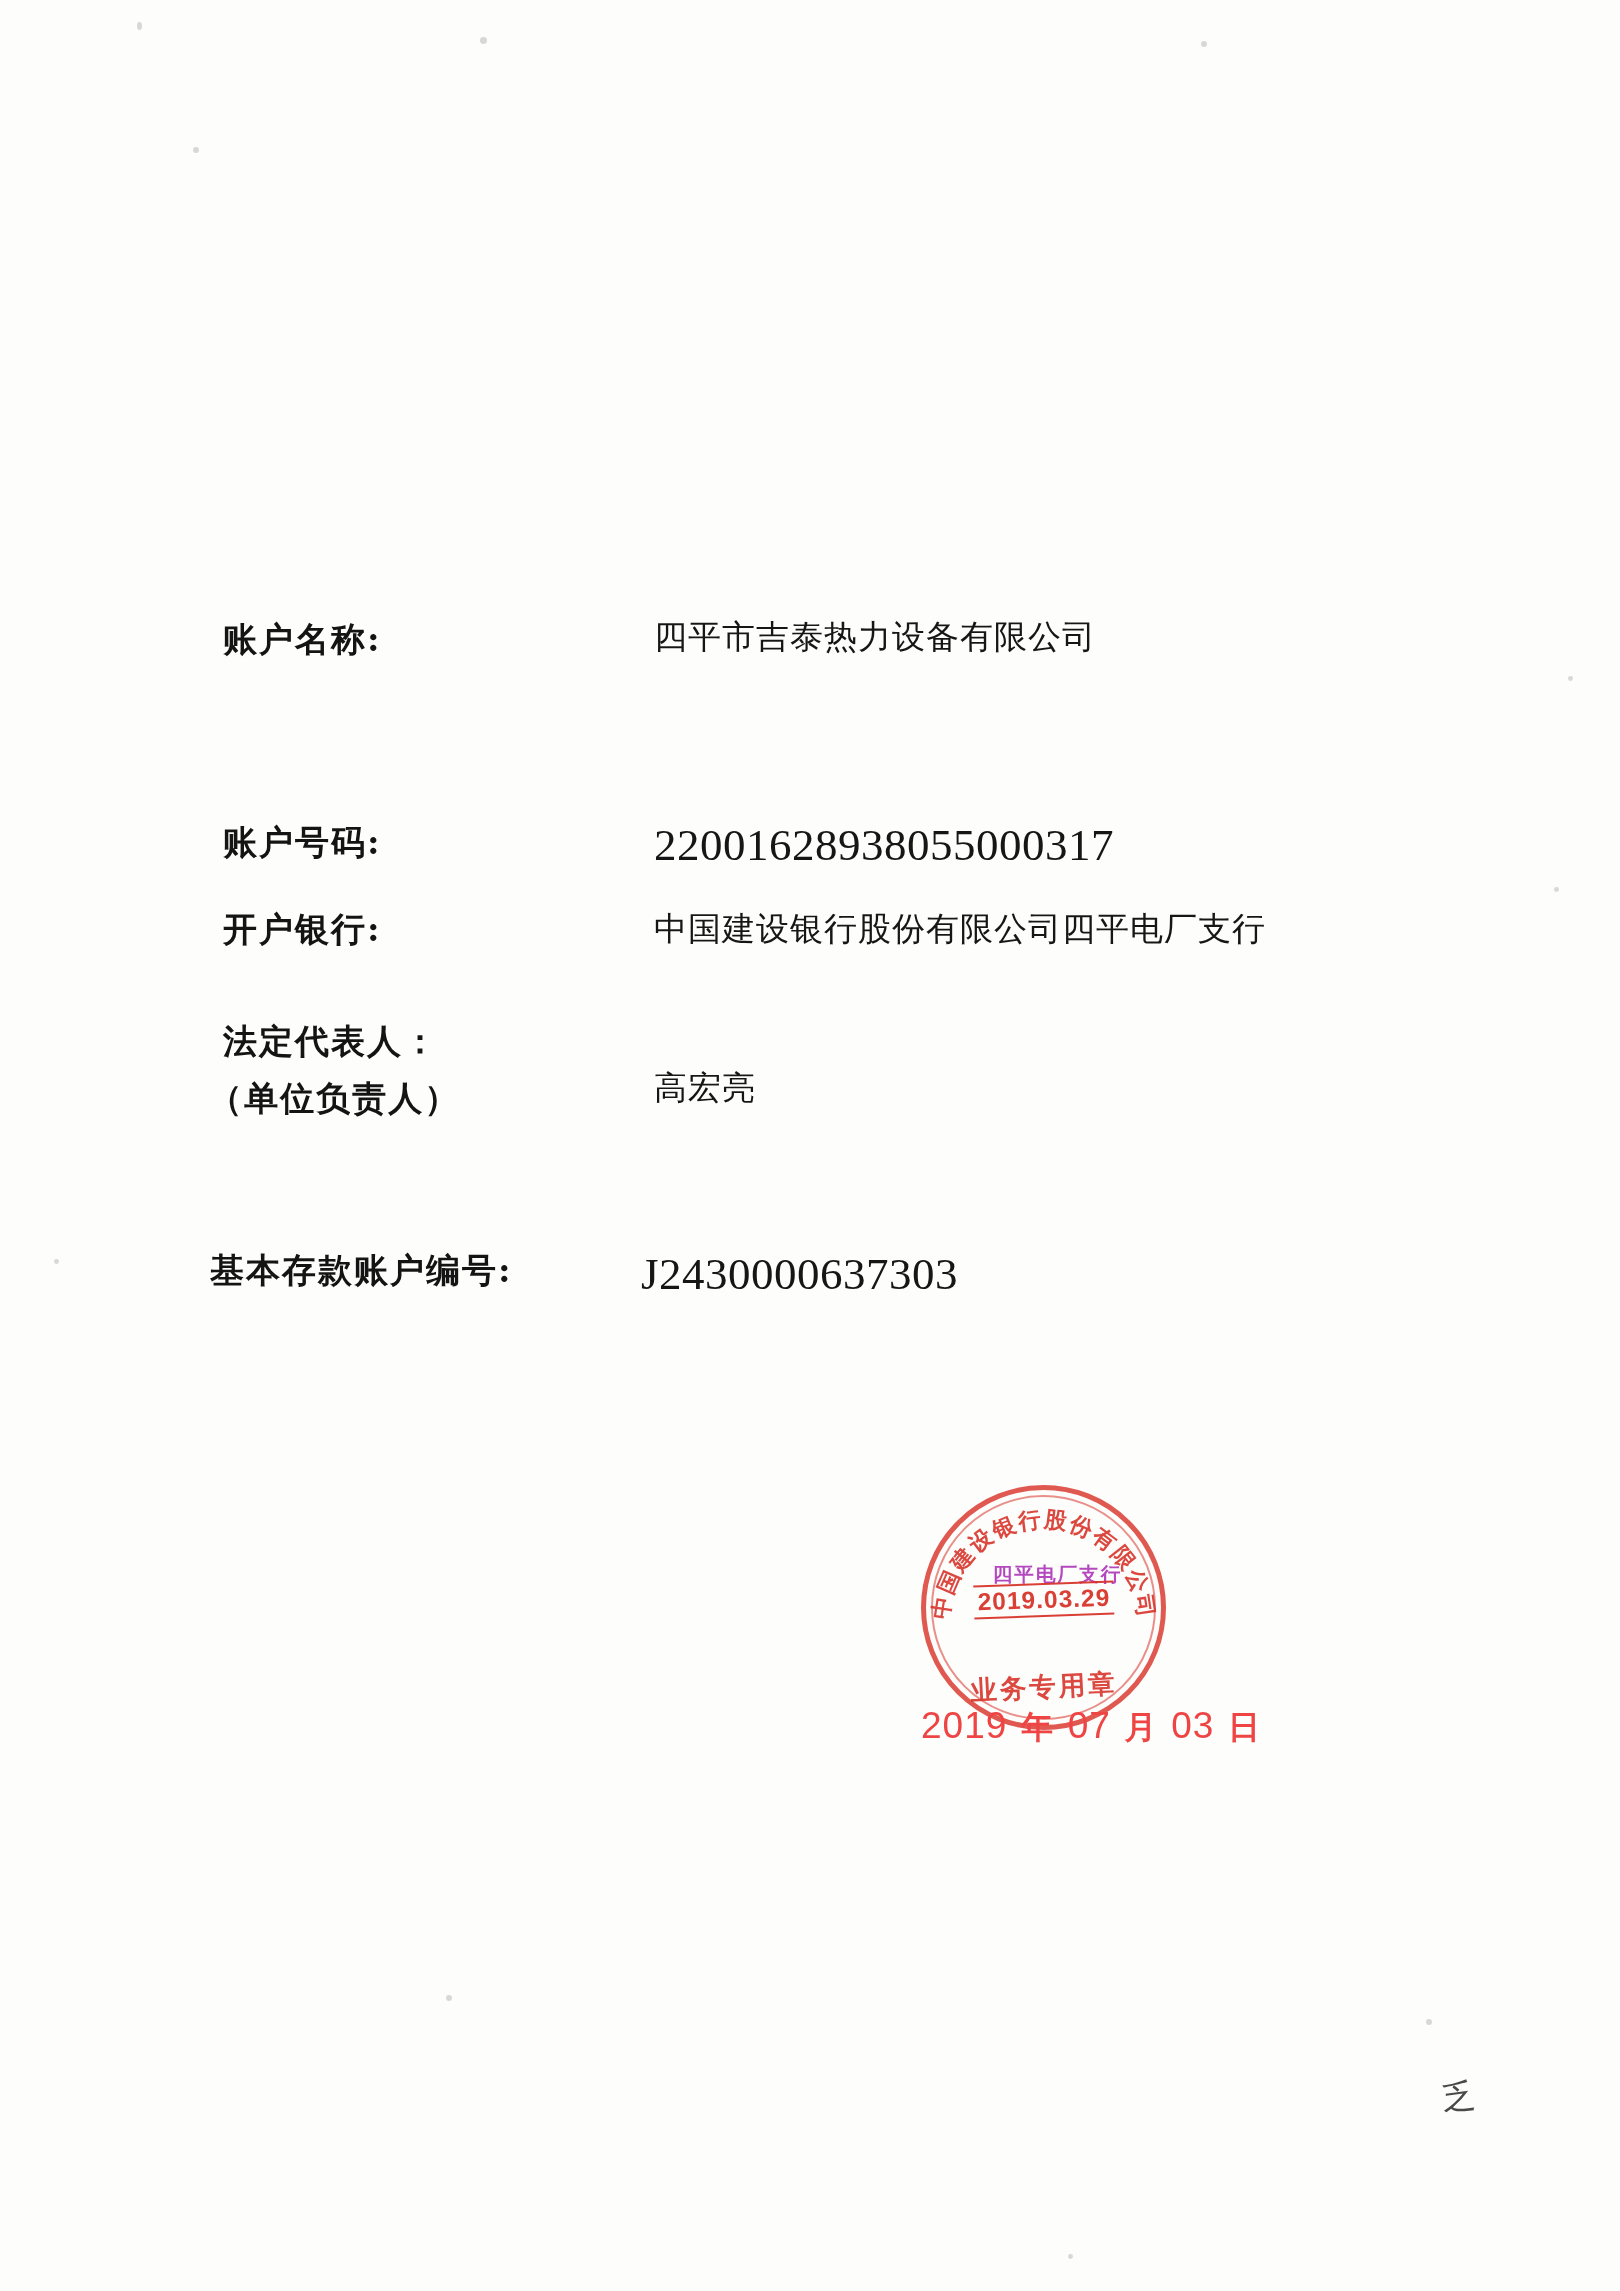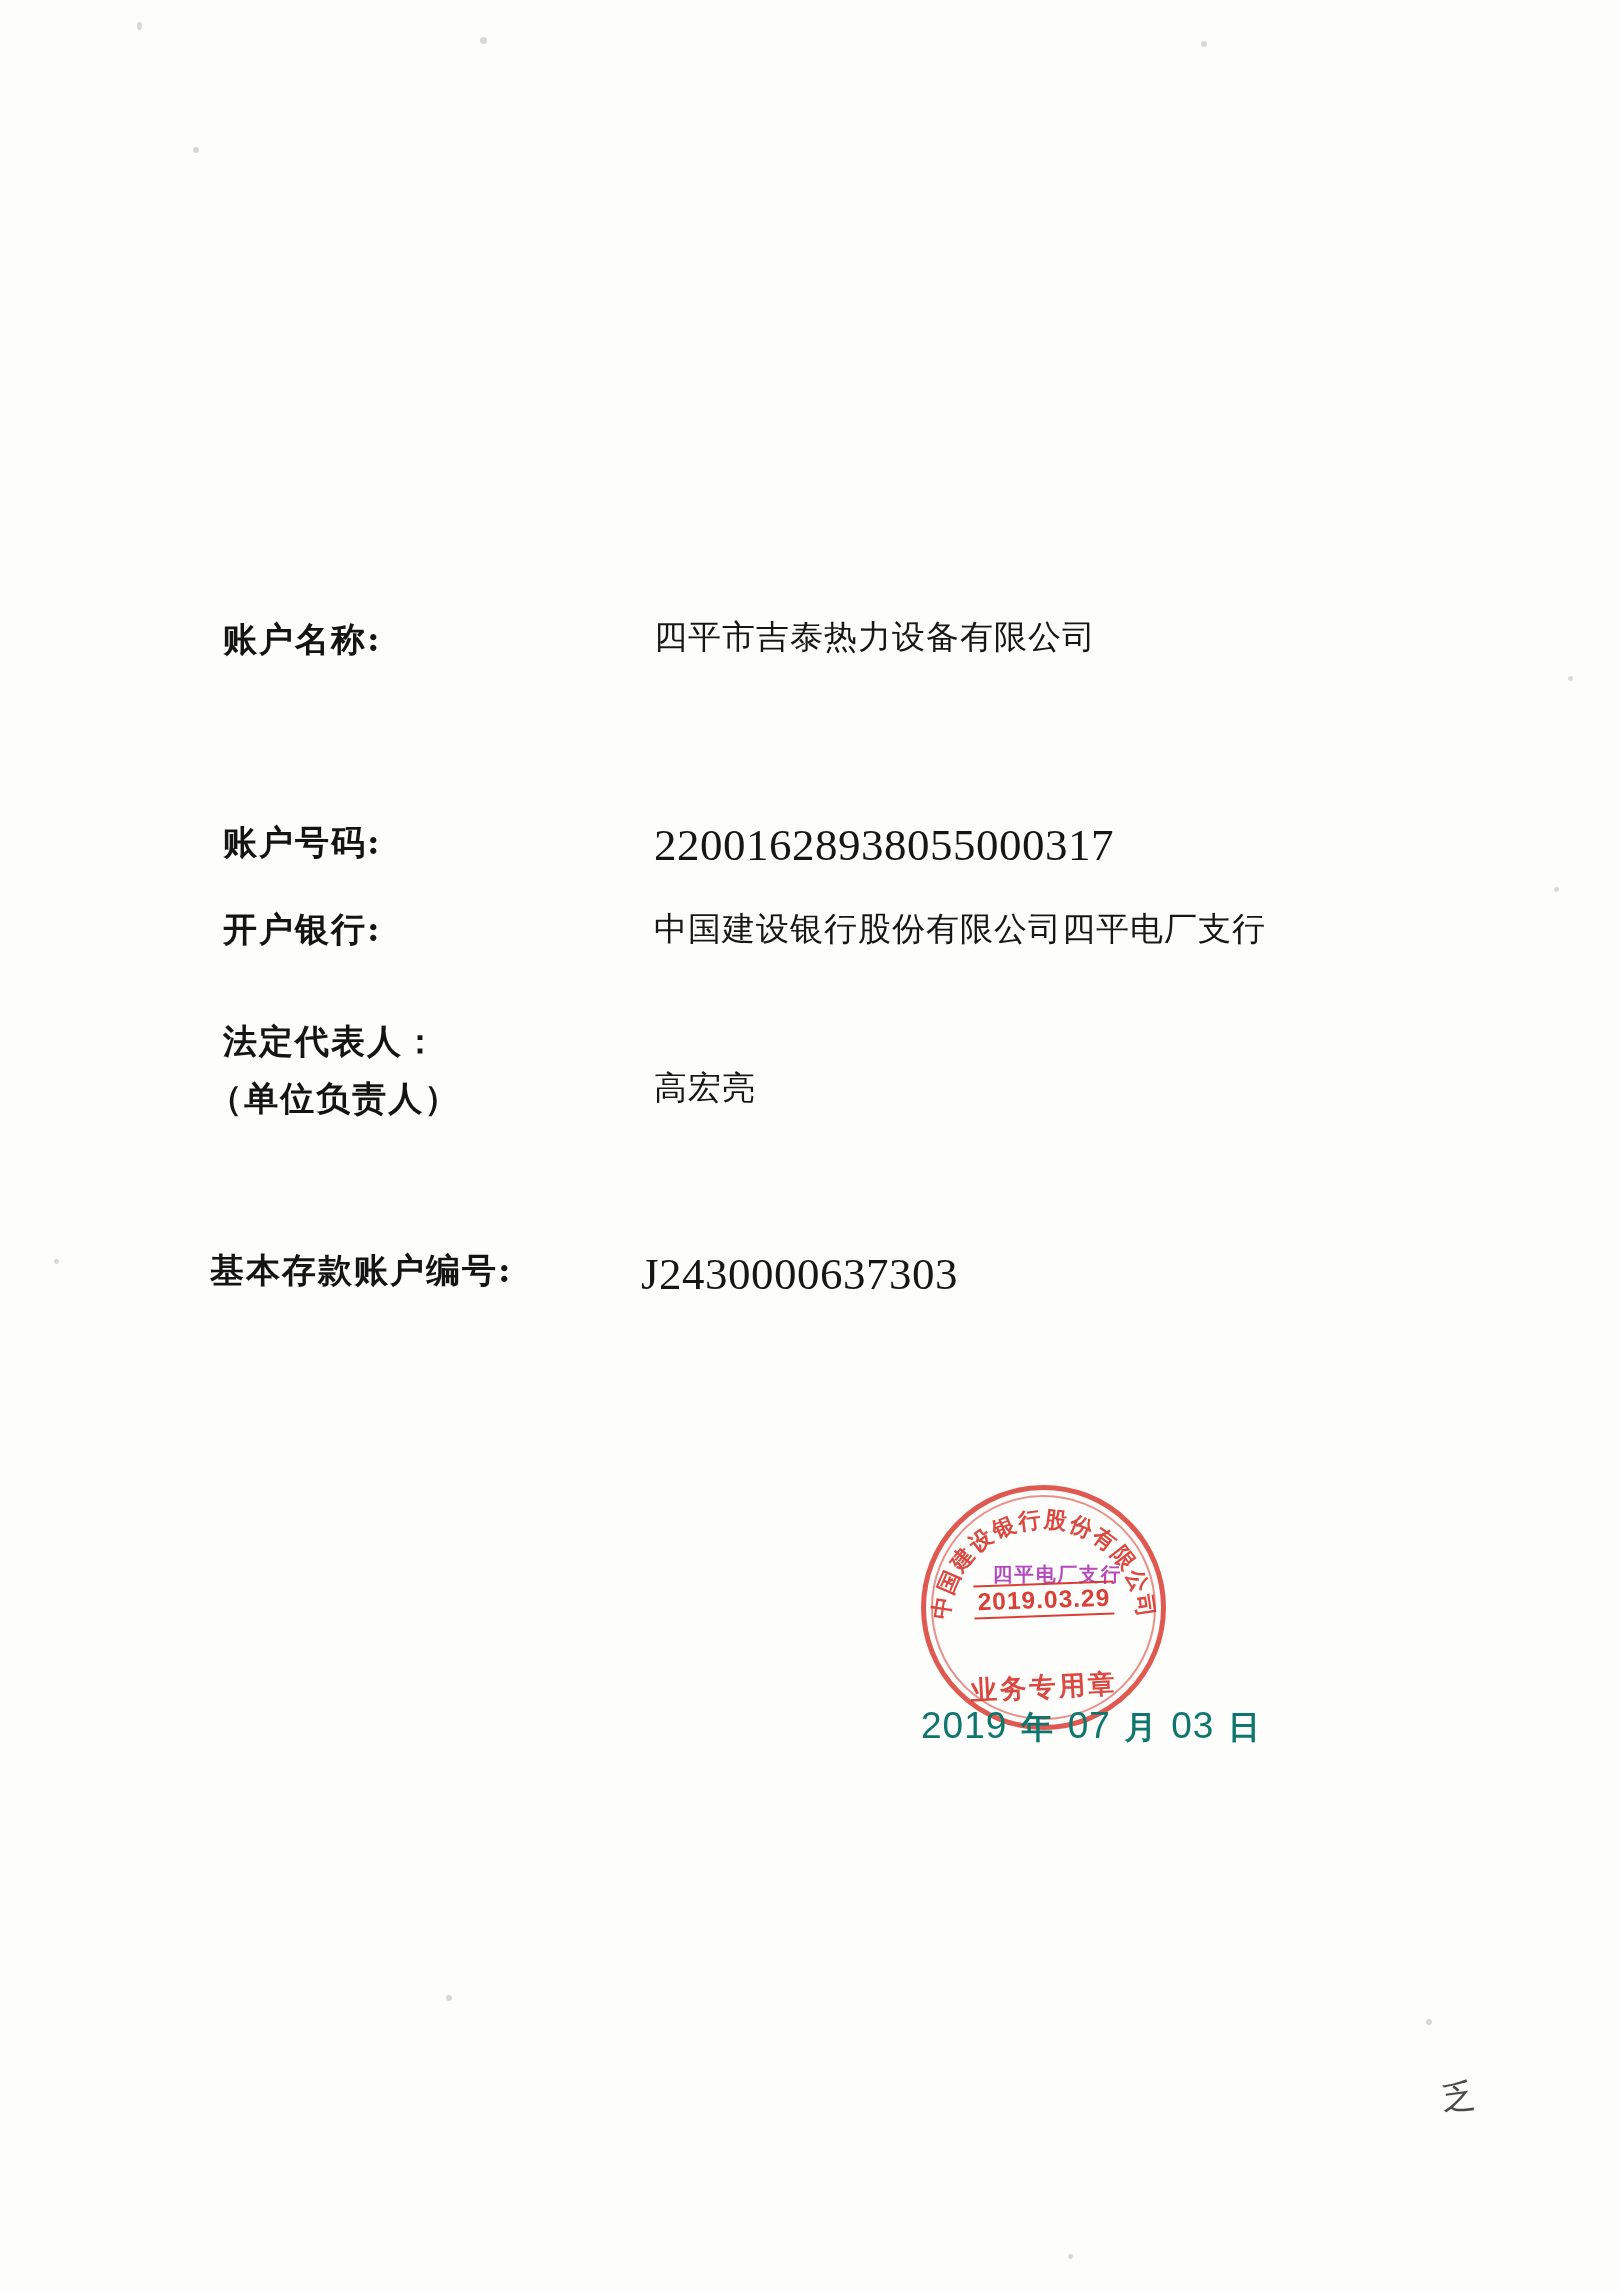--- a/index.html
+++ b/index.html
@@ -101,21 +101,21 @@
   
   .date-line {
     position: absolute;
     top: 1705px;
     left: 921px;
     display: flex;
     align-items: baseline;
     gap: 13.7px;
     font-family: "Liberation Sans", "DejaVu Sans", sans-serif;
     font-size: 37px;
-    color: #0f766e;
+    color: #ef4444;
     letter-spacing: 1px;
   }
   .date-line .cn {
     font-family: "DejaVu Serif", "Liberation Serif", serif;
     font-size: 32px;
     font-weight: 600;
   }
 
   
   .seal {

